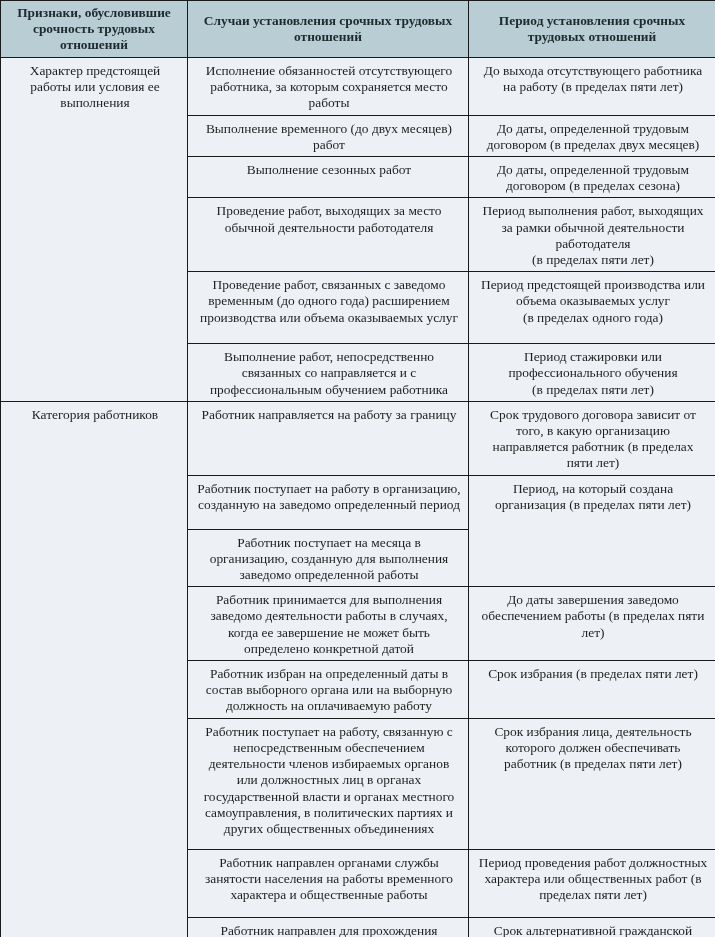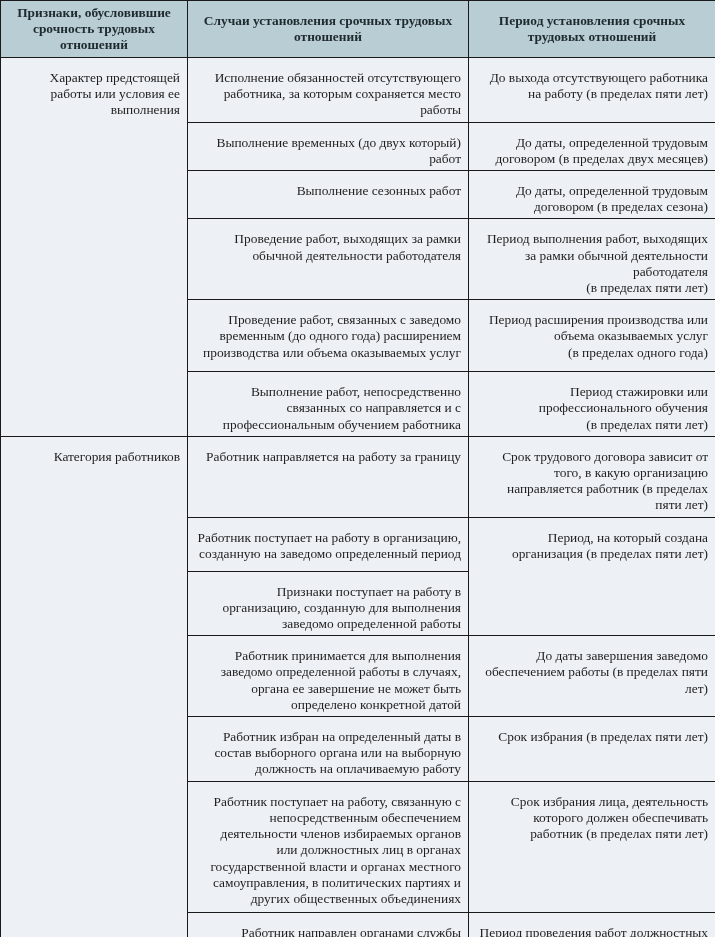--- a/index.html
+++ b/index.html
@@ -11,22 +11,22 @@
       table-layout: fixed;
       font-family: "Liberation Serif", "DejaVu Serif", serif;
       font-size: 13.4px;
       line-height: 16.2px;
       color: #1e1e1e;
       background: #edf1f5;
     }
     table.doc-table th, table.doc-table td {
       border: 1.5px solid #1a1a1a;
       vertical-align: top;
-      padding: 12px 7px 3px 9px;
-      text-align: right;
+      padding: 5px 7px 3px 9px;
+      text-align: center;
     }
     table.doc-table th {
       background: #b9cdd4;
       font-weight: bold;
       text-align: center;
       vertical-align: middle;
       color: #1e2a2e;
       padding: 4px 10px;
       line-height: 16px;
     }
@@ -53,57 +53,57 @@
     </tr>
   </thead>
   <tbody>
 
     <tr style="height:56px">
       <td rowspan="6" class="cell-text">Характер предстоящей работы или условия ее выполнения</td>
       <td class="cell-text">Исполнение обязанностей отсутствующего работника, за которым сохраняется место работы</td>
       <td class="cell-text">До выхода отсутствующего работника на работу (в пределах пяти лет)</td>
     </tr>
     <tr style="height:39px">
-      <td class="cell-text">Выполнение временных (до двух который) работ</td>
+      <td class="cell-text">Выполнение временного (до двух месяцев) работ</td>
       <td class="cell-text">До даты, определенной трудовым договором (в пределах двух месяцев)</td>
     </tr>
     <tr style="height:39px">
       <td class="cell-text">Выполнение сезонных работ</td>
       <td class="cell-text">До даты, определенной трудовым договором (в пределах сезона)</td>
     </tr>
     <tr style="height:68px">
-      <td class="cell-text">Проведение работ, выходящих за рамки обычной деятельности работодателя</td>
+      <td class="cell-text">Проведение работ, выходящих за место обычной деятельности работодателя</td>
       <td class="cell-text">Период выполнения работ, выходящих за рамки обычной деятельности работодателя
 (в пределах пяти лет)</td>
     </tr>
     <tr style="height:72px">
       <td class="cell-text">Проведение работ, связанных с заведомо временным (до одного года) расширением производства или объема оказываемых услуг</td>
-      <td class="cell-text">Период расширения производства или объема оказываемых услуг
+      <td class="cell-text">Период предстоящей производства или объема оказываемых услуг
 (в пределах одного года)</td>
     </tr>
     <tr style="height:53px">
       <td class="cell-text">Выполнение работ, непосредственно связанных со направляется и с профессиональным обучением работника</td>
       <td class="cell-text">Период стажировки или профессионального обучения
 (в пределах пяти лет)</td>
     </tr>
 
     <tr style="height:72px">
       <td rowspan="9" class="cell-text">Категория работников</td>
       <td class="cell-text">Работник направляется на работу за границу</td>
       <td class="cell-text">Срок трудового договора зависит от того, в какую организацию направляется работник (в пределах пяти лет)</td>
     </tr>
     <tr style="height:54px">
       <td class="cell-text">Работник поступает на работу в организацию, созданную на заведомо определенный период</td>
       <td rowspan="2" class="cell-text">Период, на который создана организация (в пределах пяти лет)</td>
     </tr>
     <tr style="height:54px">
-      <td class="cell-text">Признаки поступает на работу в организацию, созданную для выполнения заведомо определенной работы</td>
+      <td class="cell-text">Работник поступает на месяца в организацию, созданную для выполнения заведомо определенной работы</td>
     </tr>
     <tr style="height:71px">
-      <td class="cell-text">Работник принимается для выполнения заведомо определенной работы в случаях, органа ее завершение не может быть определено конкретной датой</td>
+      <td class="cell-text">Работник принимается для выполнения заведомо деятельности работы в случаях, когда ее завершение не может быть определено конкретной датой</td>
       <td class="cell-text">До даты завершения заведомо обеспечением работы (в пределах пяти лет)</td>
     </tr>
     <tr style="height:56px">
       <td class="cell-text">Работник избран на определенный даты в состав выборного органа или на выборную должность на оплачиваемую работу</td>
       <td class="cell-text">Срок избрания (в пределах пяти лет)</td>
     </tr>
     <tr style="height:131px">
       <td class="cell-text">Работник поступает на работу, связанную с непосредственным обеспечением деятельности членов избираемых органов или должностных лиц в органах государственной власти и органах местного самоуправления, в политических партиях и других общественных объединениях</td>
       <td class="cell-text">Срок избрания лица, деятельность которого должен обеспечивать работник (в пределах пяти лет)</td>
     </tr>

